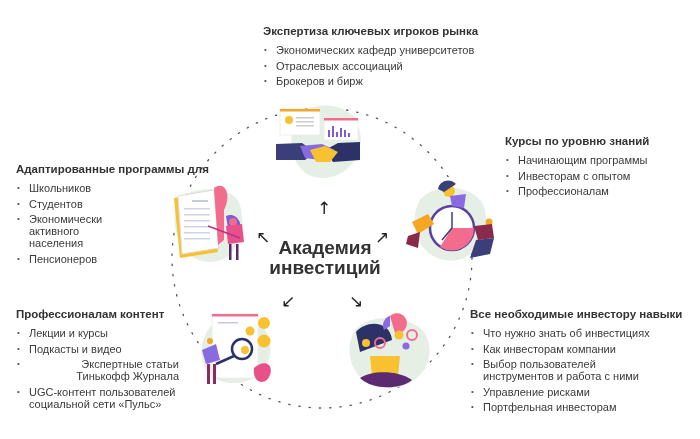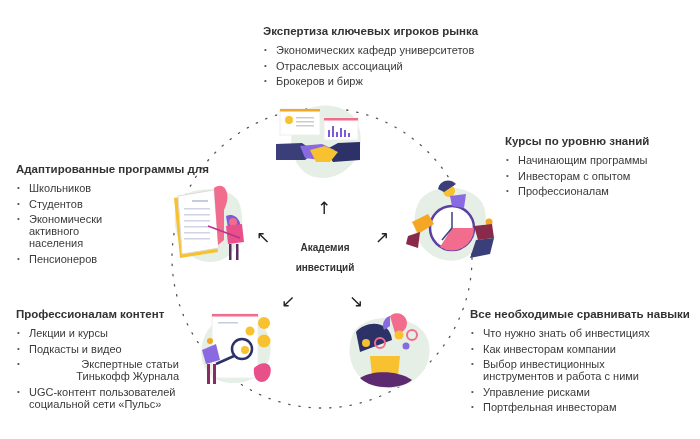--- a/index.html
+++ b/index.html
@@ -4,21 +4,21 @@
 <style>
   html, body { margin: 0; padding: 0; background: #ffffff; }
   body { width: 700px; height: 439px; position: relative; overflow: hidden;
          font-family: "Liberation Sans", "DejaVu Sans", sans-serif; color: #333333; }
   .block { position: absolute; }
   .block h3 { margin: 0 0 7px 0; font-size: 11.5px; font-weight: bold; color: #333333; letter-spacing: 0; white-space: nowrap; }
   .block ul { margin: 0; padding: 0; list-style: none; }
   .block li { font-size: 11px; line-height: 12px; margin-bottom: 3.5px; position: relative; padding-left: 13px; color: #3a3a3a; }
   .block li::before { content: "•"; position: absolute; left: 1px; top: 0; font-size: 8px; color: #555; }
   .center-title { position: absolute; left: 265px; top: 238px; width: 120px; text-align: center;
-                  font-size: 10px; font-weight: bold; line-height: 20px; color: #333333; }
+                  font-size: 19px; font-weight: bold; line-height: 20px; color: #333333; }
   .arrow { position: absolute; font-size: 17px; color: #222; line-height: 1; font-family: "DejaVu Sans", sans-serif; }
   svg.art { position: absolute; left: 0; top: 0; }
 </style>
 </head>
 <body>
 
 <svg class="art" width="700" height="439" viewBox="0 0 700 439">
 
   <circle cx="322" cy="258" r="150" fill="none" stroke="#555" stroke-width="1.3" stroke-dasharray="1.3 9" stroke-linecap="round"></circle>
 
@@ -147,25 +147,25 @@
   <h3>Профессионалам контент</h3>
   <ul>
     <li>Лекции и курсы</li>
     <li>Подкасты и видео</li>
     <li style="width:150px;text-align:right;">Экспертные статьи Тинькофф Журнала</li>
     <li style="width:150px;">UGC-контент пользователей социальной сети «Пульс»</li>
   </ul>
 </div>
 
 <div class="block" style="left:470px; top:308px; width:215px;">
-  <h3>Все необходимые сравнивать навыки</h3>
+  <h3>Все необходимые инвестору навыки</h3>
   <ul>
     <li>Что нужно знать об инвестициях</li>
     <li>Как инвесторам компании</li>
-    <li style="width:180px;">Выбор инвестиционных инструментов и работа с ними</li>
+    <li style="width:180px;">Выбор пользователей инструментов и работа с ними</li>
     <li>Управление рисками</li>
     <li>Портфельная инвесторам</li>
   </ul>
 </div>
 
 <div class="center-title">
   <div>Академия</div>
   <div>инвестиций</div>
 </div>
 

